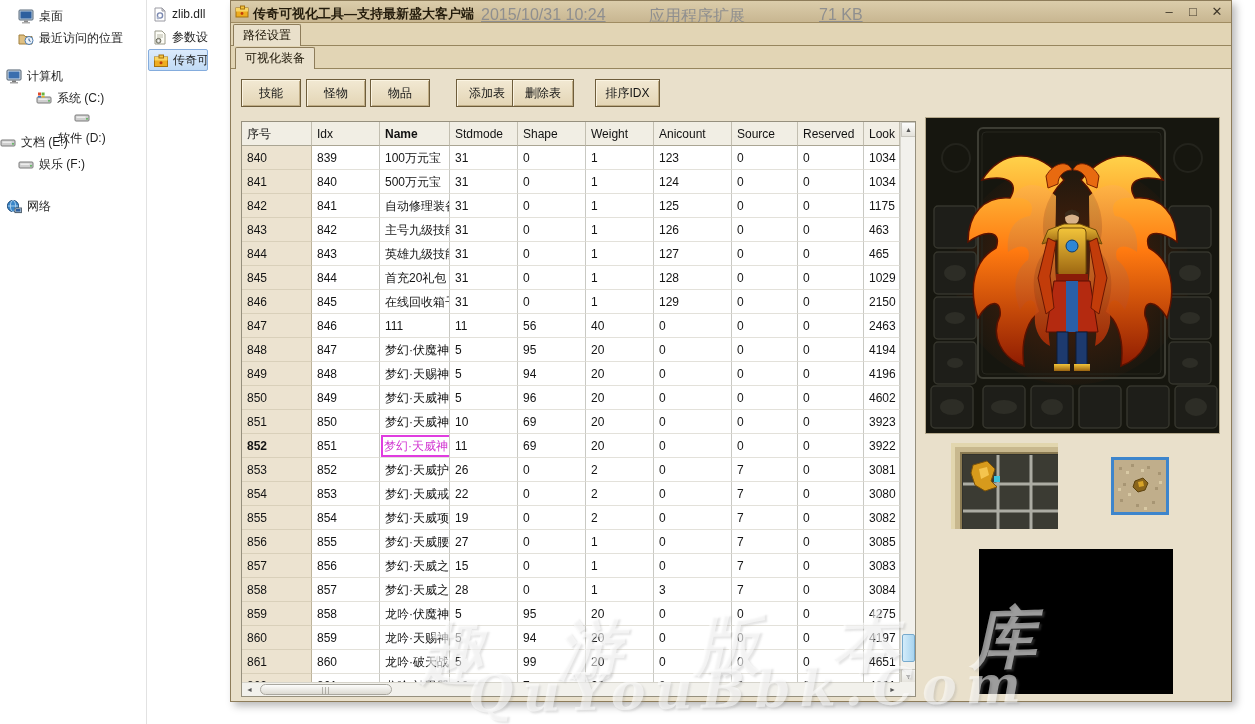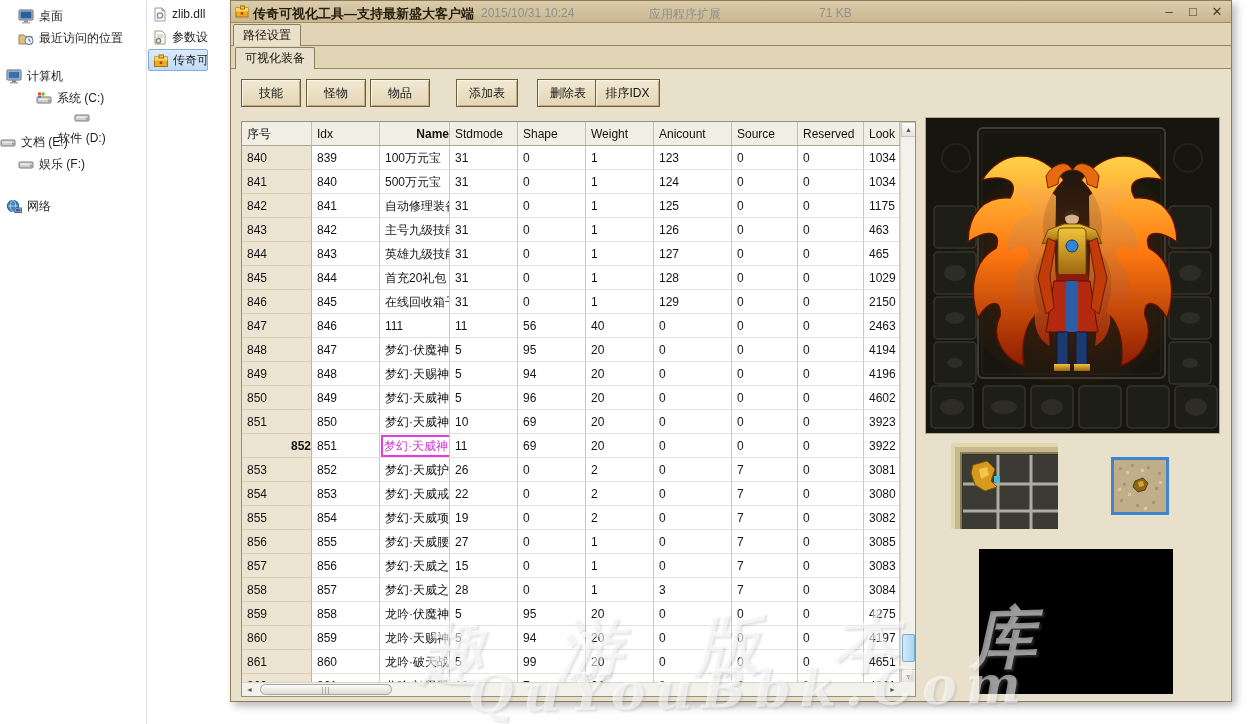--- a/index.html
+++ b/index.html
@@ -13,49 +13,49 @@
   #file-pane { position:absolute; left:148px; top:0; width:60px; height:724px; background:#fff; z-index:1;}
   .file-item { height:22px; display:flex; align-items:center; gap:4px; font-size:12px; color:#1e1e1e; white-space:nowrap; overflow:hidden; padding-left:4px; margin:1px 0;}
   .file-item.sel { background:linear-gradient(#dcebfc,#c1dbf5); border:1px solid #84acdd; border-radius:2px;}
   .file-item .ic { width:16px; height:16px; flex:0 0 16px; display:inline-flex; align-items:center; justify-content:center;}
 
   
   #app-window { position:absolute; left:230px; top:0; width:1002px; height:702px; background:#e9e0cb; border:1px solid #8d7c5a; box-shadow:4px 4px 8px rgba(0,0,0,0.28); z-index:10;}
   #titlebar { position:relative; height:22px; background:linear-gradient(#dbcdab,#c8b691); border-bottom:1px solid #a08c62; overflow:hidden;}
   #titlebar .app-ic { position:absolute; left:4px; top:3px;}
   #win-title { position:absolute; left:22px; top:4px; font-size:13px; font-weight:bold; color:#241c0c; white-space:nowrap; z-index:2;}
-  .ghost-text { position:absolute; top:5px; font-size:12px; color:#8f8f8f; z-index:1; white-space:nowrap;}
+  .ghost-text { position:absolute; top:5px; font-size:16px; color:#8f8f8f; z-index:1; white-space:nowrap;text-decoration:underline;}
   #ghost-date { left:250px; } #ghost-type { left:418px; } #ghost-size { left:588px; }
   #win-controls { position:absolute; right:6px; top:2px; display:flex; gap:8px; z-index:3;}
   .wbtn { width:16px; height:16px; display:flex; align-items:center; justify-content:center; font-size:13px; color:#40382a; cursor:default;}
 
   .tabstrip { position:relative; height:23px; border-bottom:1px solid #97865e; background:#e2d5b5;}
   .tab { position:absolute; bottom:-1px; height:22px; padding:0 9px; background:#e9e0cb; border:1px solid #8d7c5a; border-bottom:none; font-size:12px; line-height:21px; color:#1c1405; border-radius:2px 2px 0 0;}
   #tab-path { left:2px; } #tab-equip { left:4px; }
 
   
   .btn { position:absolute; height:28px; background:linear-gradient(#f2e9d3,#e3d5b5); border:1px solid #6e5d3b; box-shadow:inset 1px 1px 0 #fbf4e2, inset -1px -1px 0 #c0ad85; font-size:12px; color:#141414; display:flex; align-items:center; justify-content:center; cursor:default;}
   #btn-skill   { left:10px;  top:78px; width:60px;}
   #btn-monster { left:75px;  top:78px; width:60px;}
   #btn-item    { left:139px; top:78px; width:60px;}
   #btn-addtbl  { left:225px; top:78px; width:62px;}
-  #btn-deltbl  { left:306px; top:78px; width:62px;}
+  #btn-deltbl  { left:281px; top:78px; width:62px;}
   #btn-sortidx { left:364px; top:78px; width:65px;}
 
   
   #table-wrap { position:absolute; left:10px; top:120px; width:675px; height:576px; border:1px solid #96907e; background:#fff; overflow:hidden;}
   #t-viewport { position:absolute; left:0; top:0; width:658px; height:562px; overflow:hidden;}
   .t-row { display:flex; height:24px; }
   .t-row .tc { height:24px; border-right:1px solid #c9c9c3; border-bottom:1px solid #e3e1da; font-size:12px; line-height:22px; padding:1px 0 0 5px; white-space:nowrap; overflow:hidden; color:#141414; background:#fff; flex:0 0 auto;}
   .t-row .tc.c0 { background:#ece3d0; border-right:1px solid #bdb49c; border-bottom:1px solid #d9d0ba;}
   #t-header .tc { background:#f1eee4; border-bottom:1px solid #aaa593; border-right:1px solid #c2beb0; color:#111;}
   #t-header .tc.c0 { background:#f1eee4;}
   .c0{width:70px;} .c1{width:68px;} .c2{width:70px;} .c3{width:68px;} .c4{width:68px;}
   .c5{width:68px;} .c6{width:78px;} .c7{width:66px;} .c8{width:66px;} .c9{width:36px;}
-  .bold { font-weight:bold;text-align:right; }
+  .bold { font-weight:bold; }
   .name-sel { display:inline-block; margin-left:-3px; padding:0 1px; color:#d238d2; border:1px solid #e03ce0; box-shadow:0 0 0 1px #e03ce0; line-height:18px;}
 
   
   #vscroll { position:absolute; right:0; top:0; width:15px; height:562px; background:#f2f1ec; border-left:1px solid #d6d4cb;}
   .vs-arrow { position:absolute; left:0; width:15px; height:15px; background:linear-gradient(#fcfcfb,#e4e2db); border:1px solid #c9c7bf; font-size:7px; color:#555; text-align:center; line-height:14px;}
   #vs-up { top:0; } #vs-down { bottom:0; }
   #vs-thumb { position:absolute; left:1px; top:512px; width:13px; height:28px; background:linear-gradient(90deg,#d3ecfa,#a8d4ef); border:1px solid #77aacd; border-radius:2px;}
   #hscroll { position:absolute; left:0; bottom:0; width:658px; height:14px; background:#f2f1ec; border-top:1px solid #d6d4cb;}
   .hs-arrow { position:absolute; top:0; width:15px; height:13px; font-size:7px; color:#555; text-align:center; line-height:13px;}
   #hs-left { left:0; } #hs-right { right:0; }

